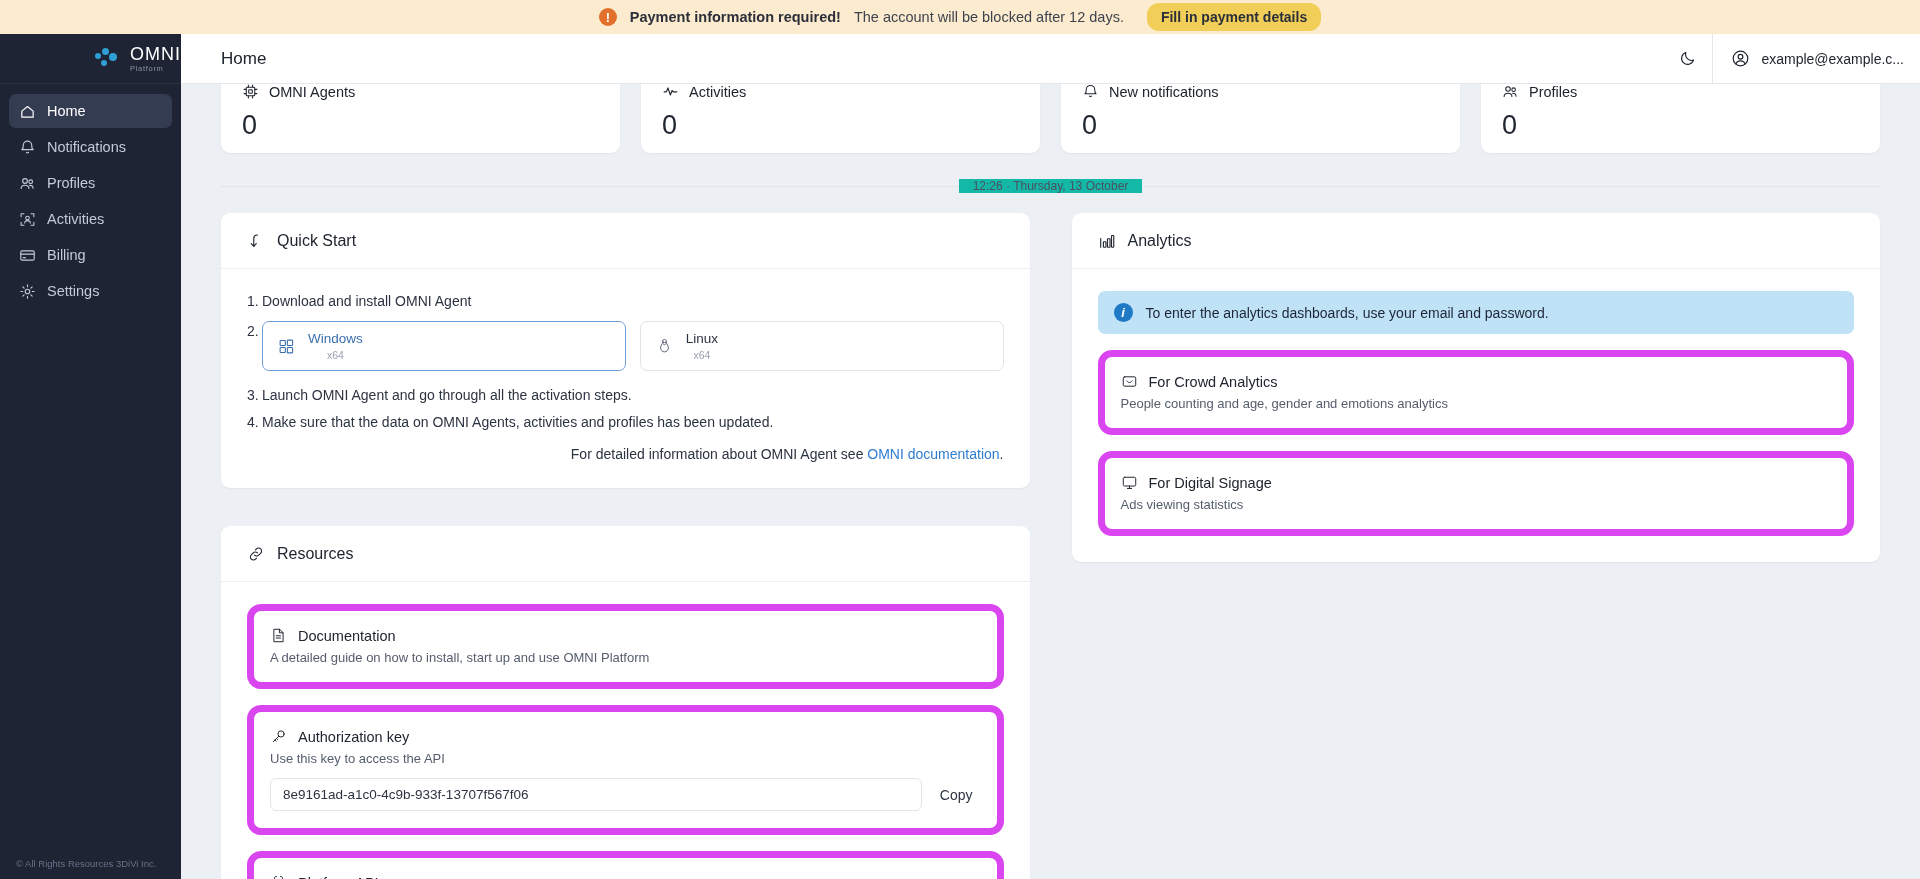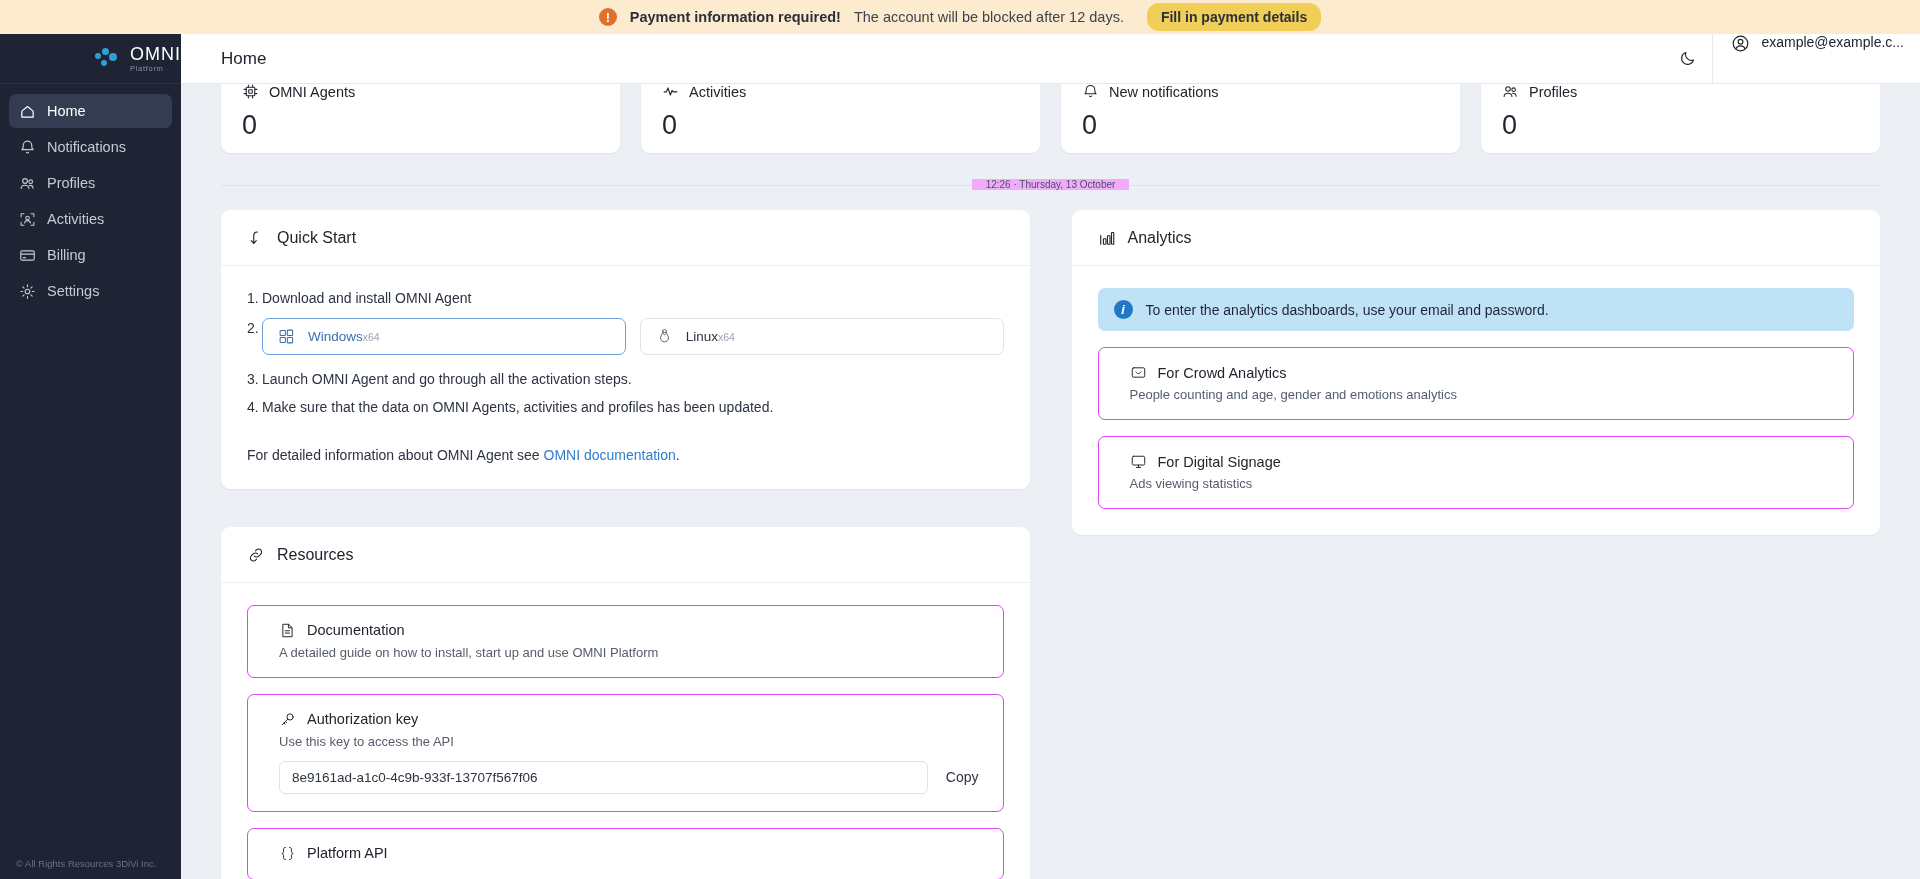--- a/index.html
+++ b/index.html
@@ -93,21 +93,21 @@
     border-bottom: 1px solid #e4e8ee;
   }
   .page-title { font-size: 17px; color: #20262f; }
   .topbar-right { margin-left: auto; display: flex; align-items: center; height: 100%; }
   .theme-toggle {
     width: 50px; height: 100%;
     display: flex; align-items: center; justify-content: center;
     cursor: pointer; color: #20262f;
   }
   .user-box {
-    display: flex; align-items: flex-start; gap: 11px;
+    display: flex; align-items: center; gap: 11px;
     height: 100%; padding: 0 16px 0 18px;
     border-left: 1px solid #e4e8ee;
     min-width: 190px;
     cursor: pointer;
   }
   .user-email { font-size: 14px; color: #20262f; white-space: nowrap; overflow: hidden; }
 
   
   .content {
     flex: 1 1 auto; overflow: hidden; position: relative;
@@ -126,22 +126,22 @@
     box-shadow: 0 1px 2px rgba(22,30,48,.05);
     cursor: pointer;
   }
   .stat-head { display: flex; align-items: center; gap: 10px; color: #20262f; font-size: 14.5px; }
   .stat-value { font-size: 27px; color: #20262f; margin-top: 10px; font-weight: 300; }
 
   
   .ts-row { display: flex; align-items: center; justify-content: center; margin: 26px 0 20px 0; position: relative; }
   .ts-line { position: absolute; left: 0; right: 0; top: 50%; height: 1px; background: #dfe4eb; }
   .ts-pill {
-    position: relative; background: #f0abfc; padding: 0 14px;
-    font-size: 10px; color: #4a5161;
+    position: relative; background: #14b8a6; padding: 0 14px;
+    font-size: 12px; color: #4a5161;
   }
 
   
   .grid2 { display: flex; gap: 42px; align-items: flex-start; }
   .col { flex: 1 1 0; min-width: 0; display: flex; flex-direction: column; gap: 38px; }
 
   .panel { background: #fff; border-radius: 9px; box-shadow: 0 1px 2px rgba(22,30,48,.05); }
   .panel-head {
     display: flex; align-items: center; gap: 12px;
     padding: 19px 26px 18px 26px;
@@ -164,42 +164,42 @@
     position: absolute; left: 0; top: 0; color: #2c3341;
   }
   .os-row { display: flex; gap: 14px; margin: 10px 0 14px 0; }
   .os-btn {
     flex: 1 1 0; display: flex; align-items: center; gap: 13px;
     border: 1px solid #dfe3ea; border-radius: 7px;
     padding: 9px 15px; background: #fff; cursor: pointer;
     font-family: "Liberation Sans", sans-serif;
   }
   .os-btn.selected { border: 1.5px solid #6f9fd8; }
-  .os-labels { display: flex; line-height: 1.15; text-align: left; }
+  .os-labels { display: flex; flex-direction: column; line-height: 1.15; text-align: center; }
   .os-name { font-size: 13.5px; color: #3a6fae; }
   .os-arch { font-size: 10.5px; color: #99a1b0; margin-top: 2px; }
   .os-btn:not(.selected) .os-name { color: #2c3341; }
-  .qs-note { font-size: 14px; color: #2c3341; margin-top: 30px; }
+  .qs-note { font-size: 14px; color: #2c3341; margin-top: 14px; text-align: right; }
   .qs-note a { color: #2f7dd1; text-decoration: none; }
 
   
   .info-bar {
     background: #bfe2f7; border-radius: 7px;
     display: flex; align-items: center; gap: 13px;
     padding: 12px 16px; font-size: 14px; color: #1d2636;
   }
   .info-dot {
     width: 19px; height: 19px; border-radius: 50%; background: #1f79c4;
     color: #fff; font-size: 13px; font-style: italic; font-weight: bold;
     display: flex; align-items: center; justify-content: center; line-height: 1;
     flex: 0 0 19px;
   }
   .sub-card {
-    border: 1px solid #d946ef; border-radius: 7px;
-    padding: 16px 18px 17px 31px; margin-top: 16px; cursor: pointer;
+    border: 7px solid #d946ef; border-radius: 14px;
+    padding: 16px 18px 17px 16px; margin-top: 16px; cursor: pointer;
   }
   .sub-card-head { display: flex; align-items: center; gap: 11px; font-size: 14.5px; color: #20262f; }
   .sub-card-desc { font-size: 13px; color: #555d6c; margin-top: 6px; }
 
   
   .key-input-row { display: flex; gap: 12px; margin-top: 12px; align-items: center; }
   .key-input {
     flex: 1 1 auto; border: 1px solid #dfe3ea; border-radius: 6px;
     height: 33px; padding: 0 12px; font-size: 13.5px; color: #2c3341;
     background: #fff; font-family: "Liberation Sans", sans-serif;

